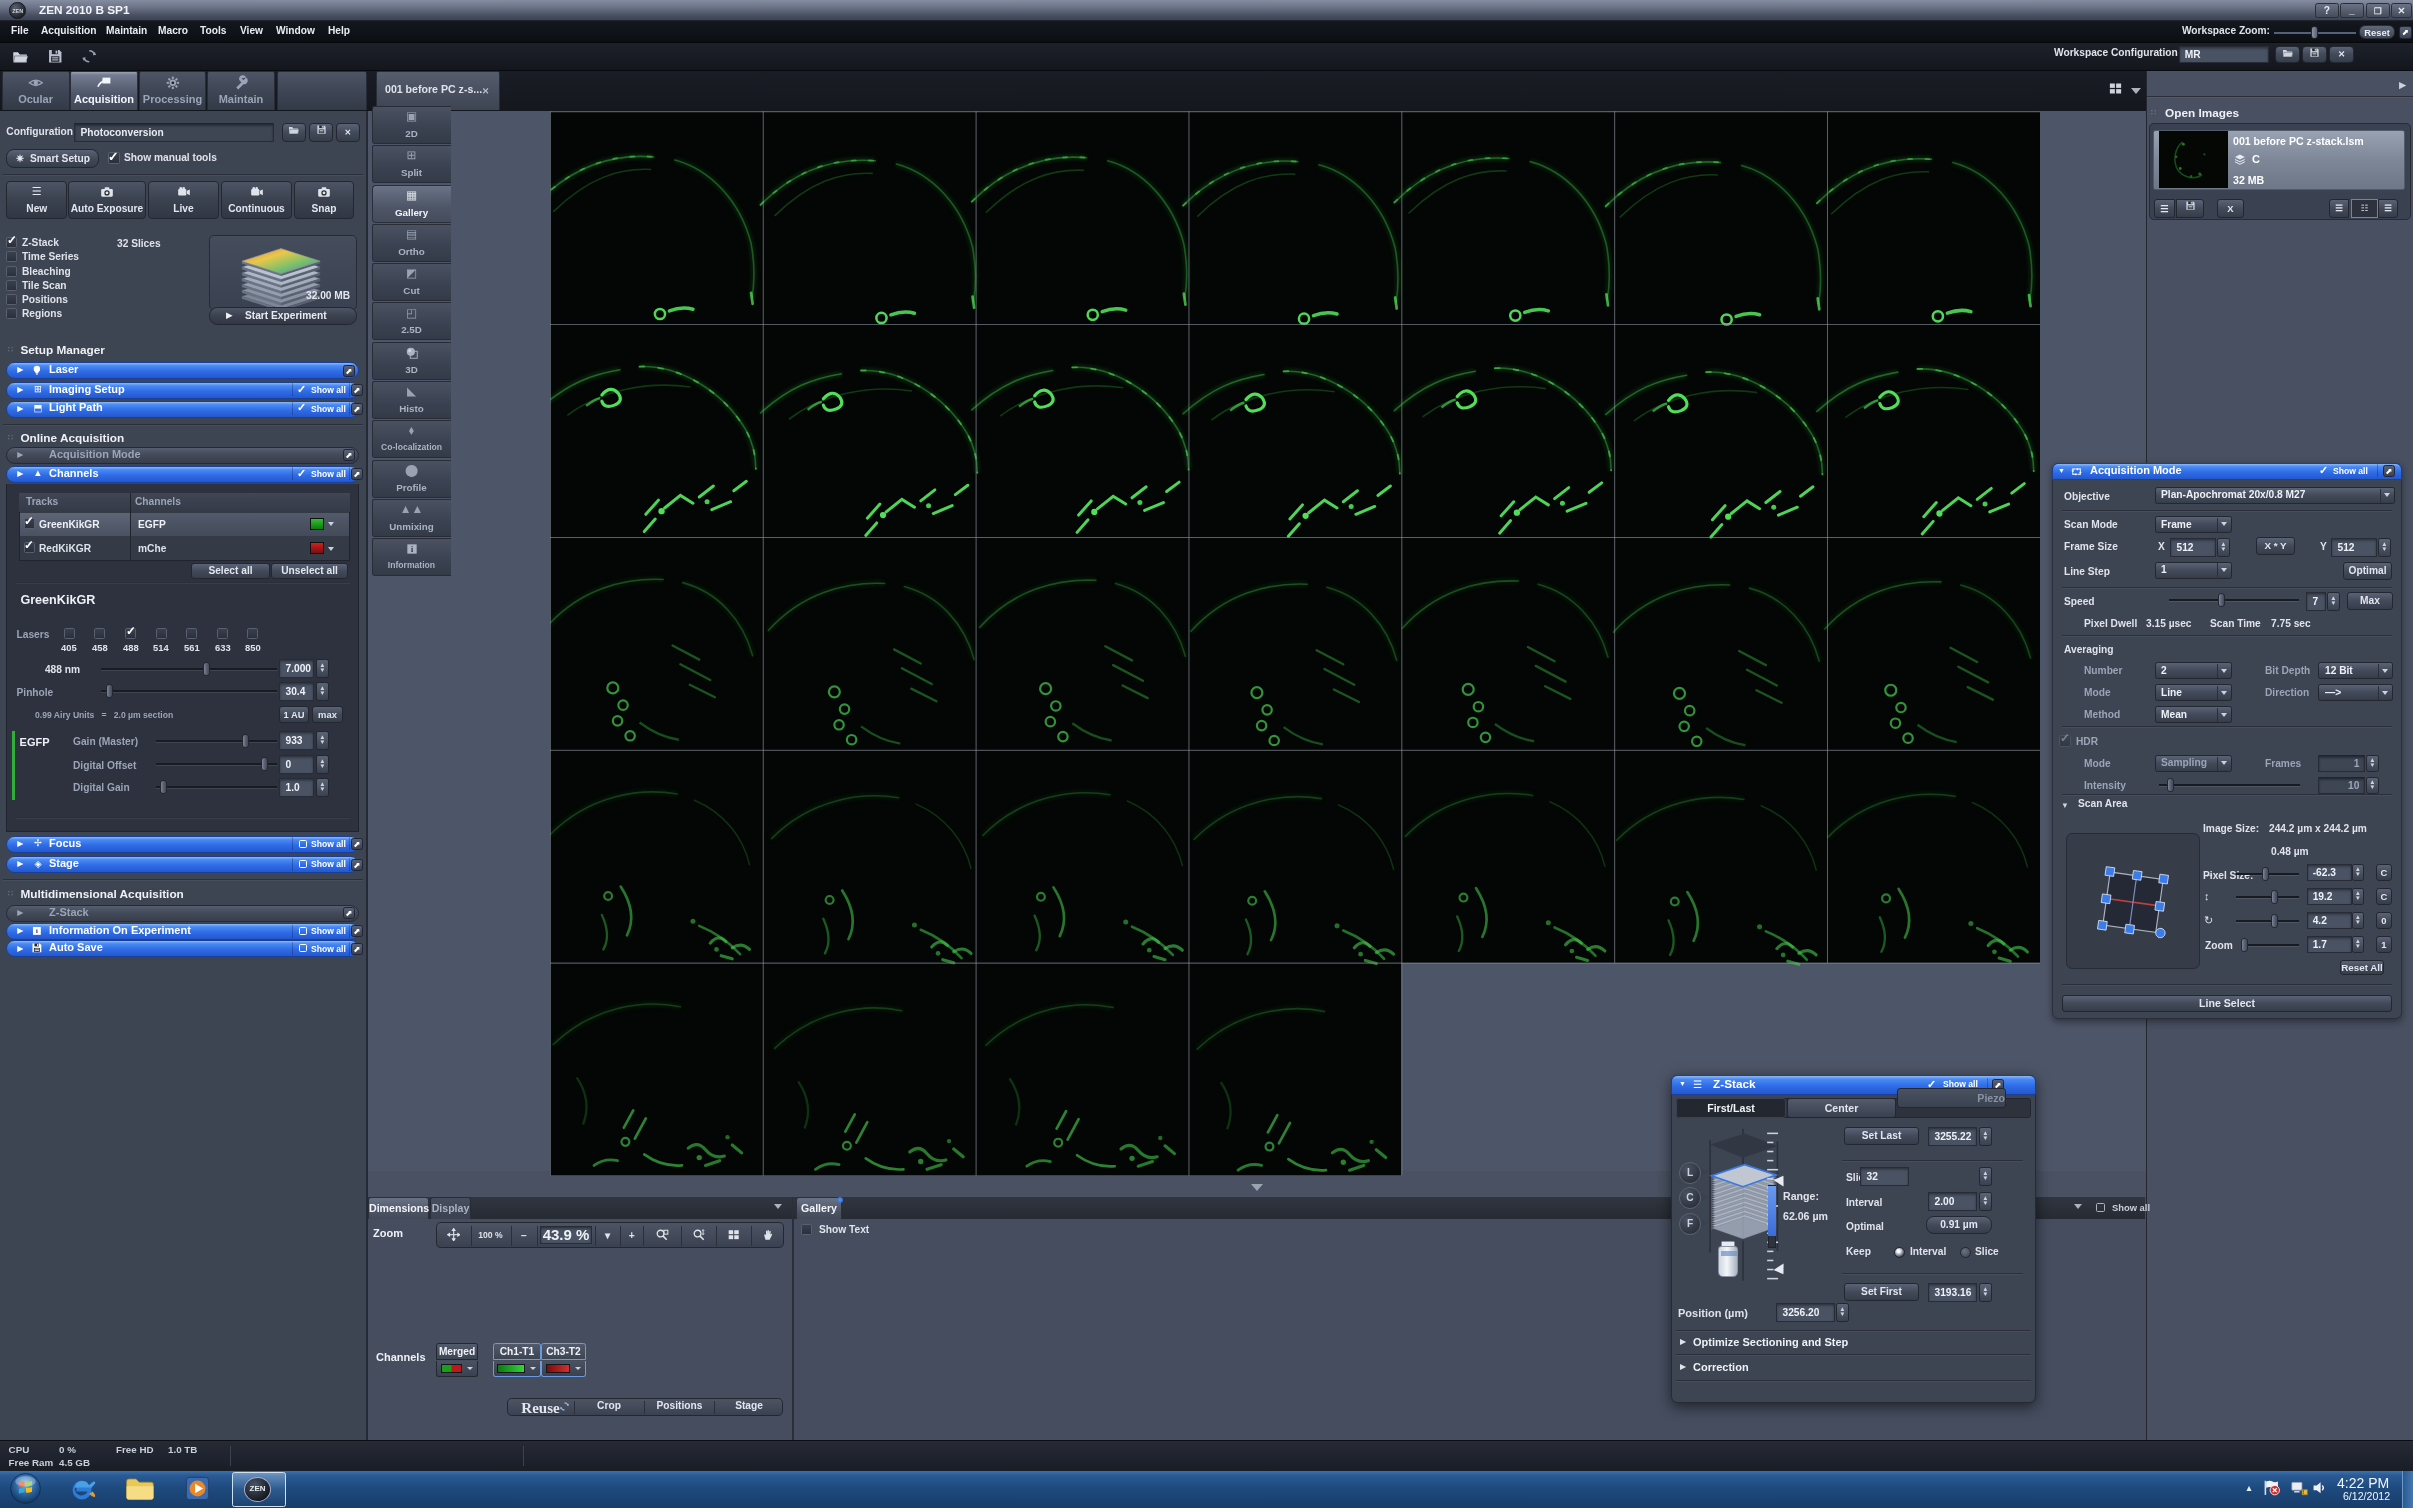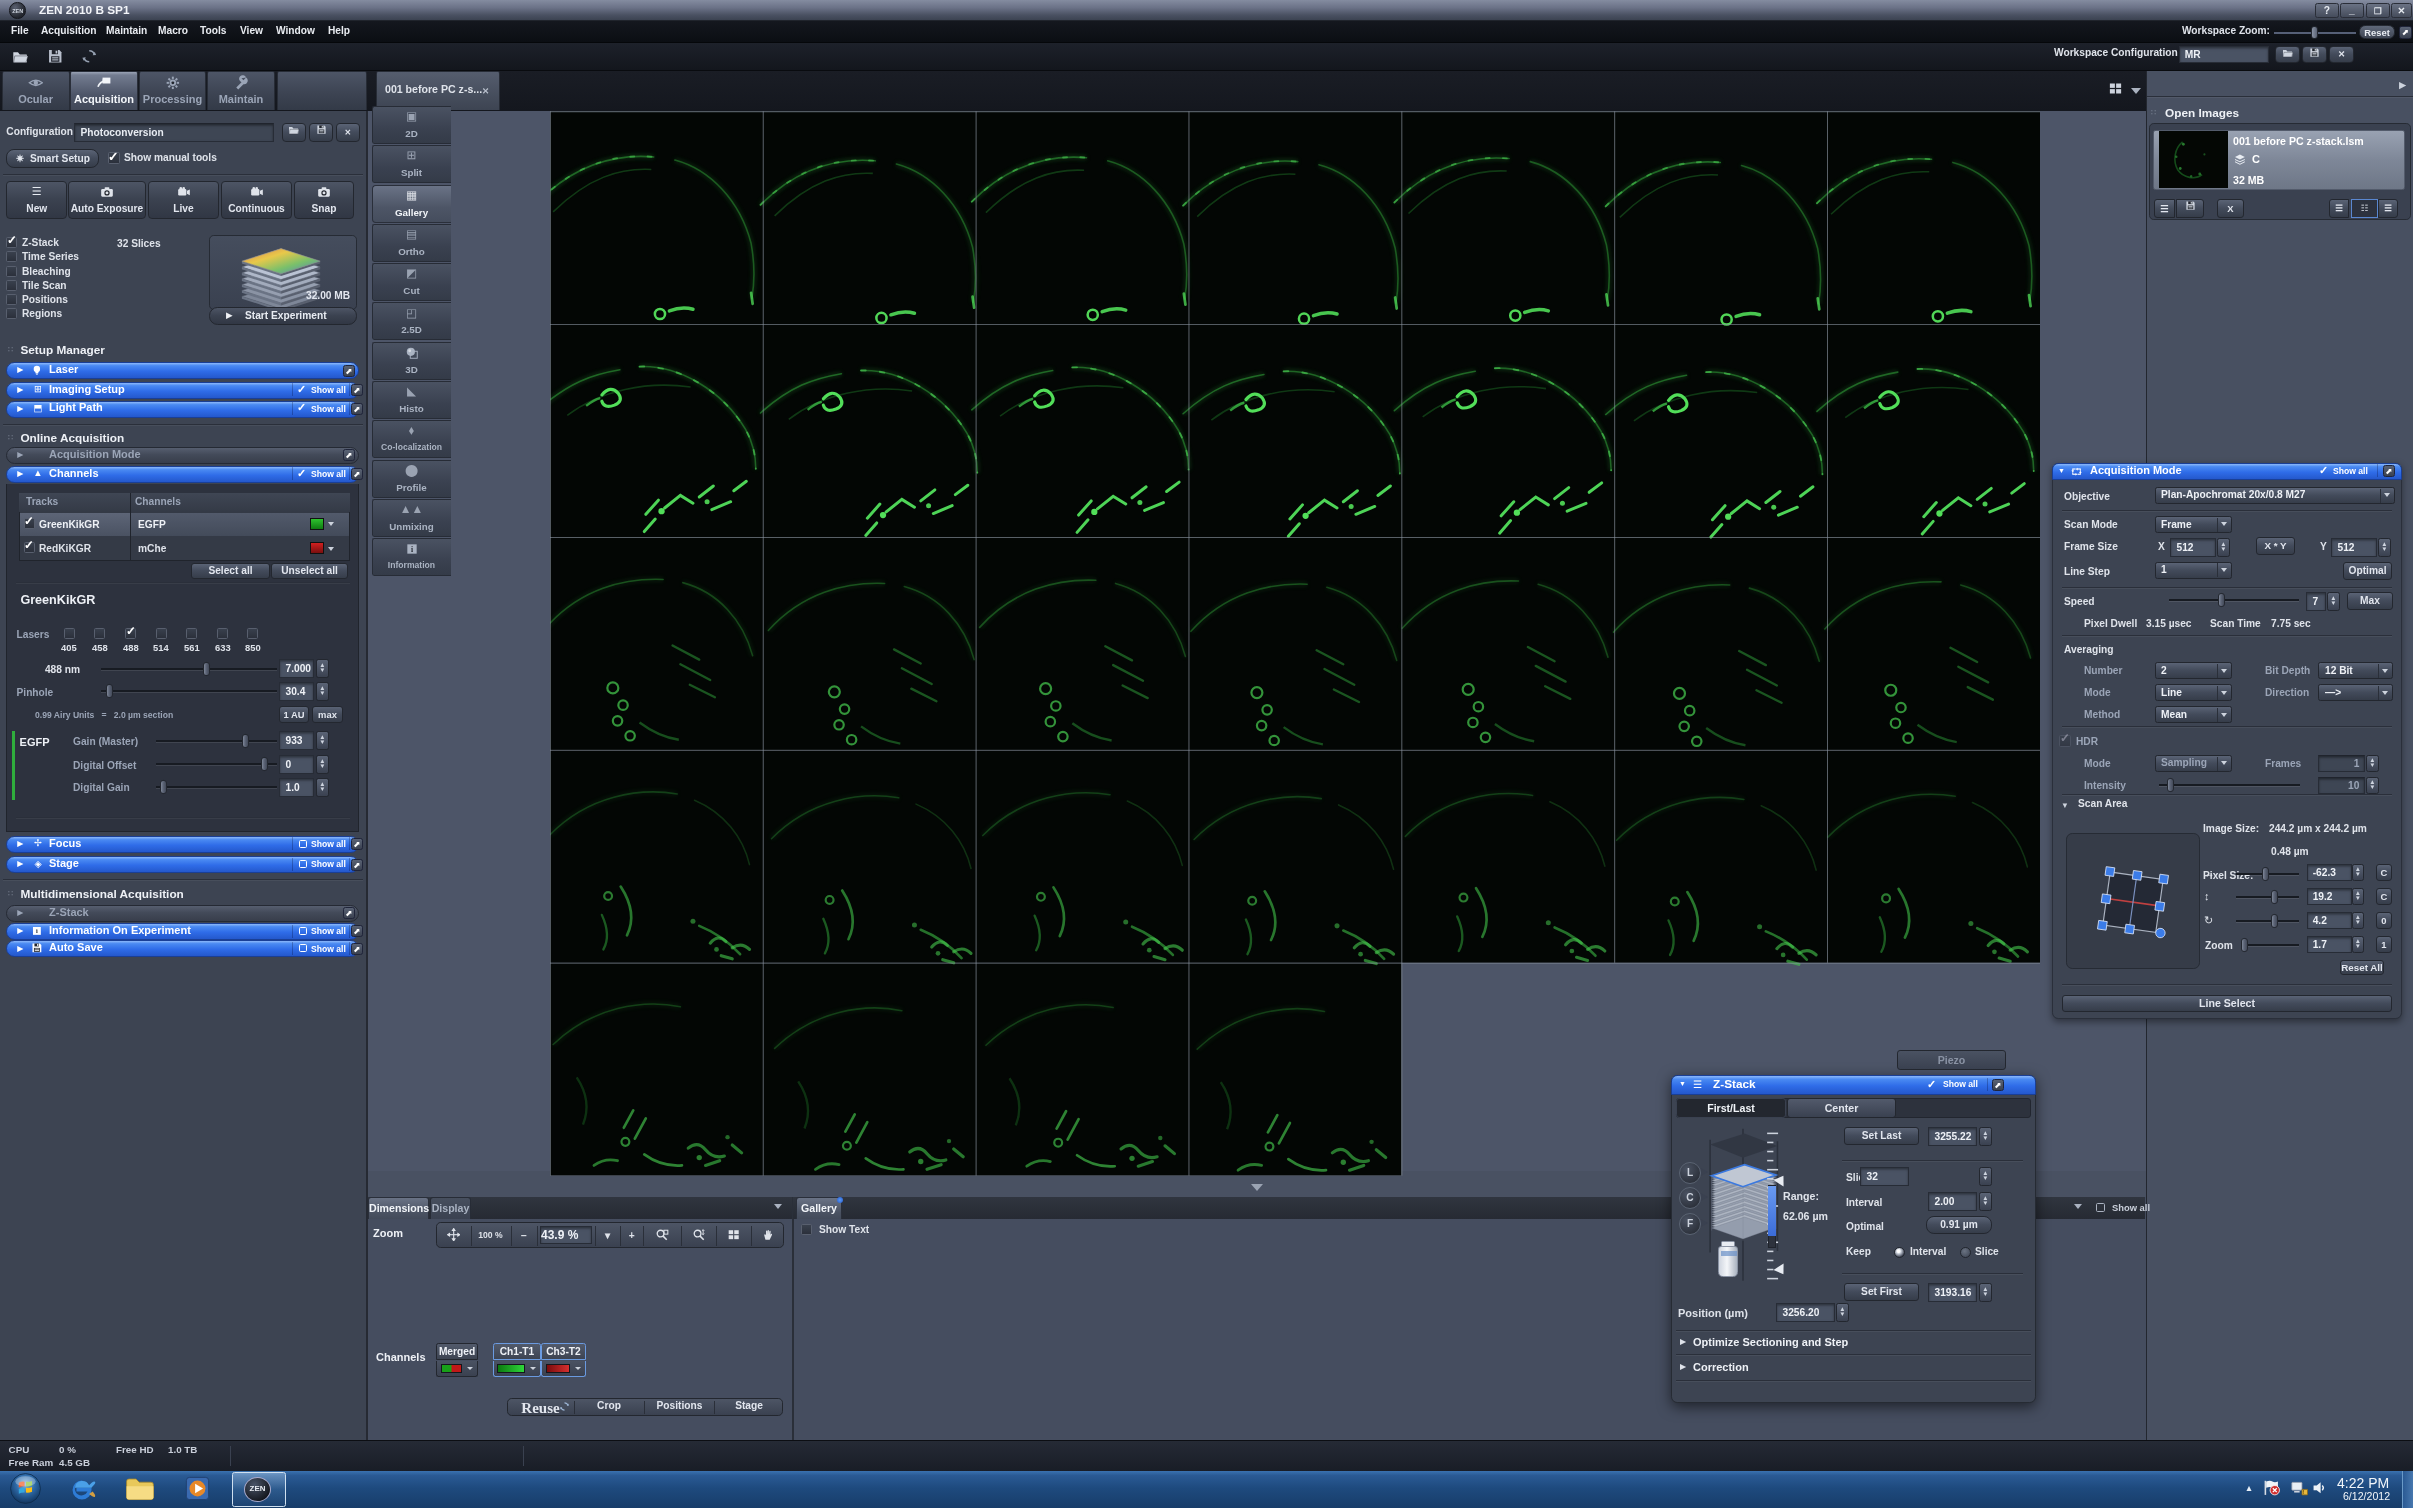--- a/index.html
+++ b/index.html
@@ -1147,21 +1147,21 @@
         <path d="M23 12 L19.5 9.8 L19.5 14.2 Z"></path>
       </g>
     </svg>
   </div>
 <div class="abs " style="left:471px;top:1226px;width:0.8px;height:19.6px;background:#2a2f39;"></div>
 <div class="abs " style="left:471px;top:1224px;width:39px;height:23px;color:#dfe3ea;font-weight:bold;font-size:8.6px;text-align:center;line-height:23px;">100 %</div>
 <div class="abs " style="left:511px;top:1226px;width:0.8px;height:19.6px;background:#2a2f39;"></div>
 <div class="abs " style="left:511px;top:1224px;width:26px;height:23px;color:#dfe3ea;font-weight:bold;font-size:10.2px;text-align:center;line-height:23px;">−</div>
 <div class="abs " style="left:537px;top:1226px;width:0.8px;height:19.6px;background:#2a2f39;"></div>
 <div class="abs insetl" style="left:540px;top:1226px;width:52px;height:18px;">
-    <span style="font-size:12px;line-height:16.5px;display:block;">43.9 %</span>
+    <span style="font-size:15px;line-height:16.5px;display:block;text-align:center;">43.9 %</span>
   </div>
 <div class="abs " style="left:595px;top:1226px;width:0.8px;height:19.6px;background:#2a2f39;"></div>
 <div class="abs " style="left:595px;top:1224px;width:25px;height:23px;color:#dfe3ea;font-weight:bold;font-size:10.2px;text-align:center;line-height:23px;">▾</div>
 <div class="abs " style="left:620px;top:1226px;width:0.8px;height:19.6px;background:#2a2f39;"></div>
 <div class="abs " style="left:620px;top:1224px;width:23.6px;height:23px;color:#dfe3ea;font-weight:bold;font-size:10.2px;text-align:center;line-height:23px;">+</div>
 <div class="abs " style="left:643px;top:1226px;width:0.8px;height:19.6px;background:#2a2f39;"></div>
 <div class="abs " style="left:643px;top:1228px;width:38px;height:15.7px;">
     <svg width="13.4" height="13.4" viewBox="0 0 24 24" style="display:block;margin:auto;">
       <circle cx="10" cy="10" r="6" fill="none" stroke="#dfe3ea" stroke-width="2.4"></circle>
       <line x1="14.5" y1="14.5" x2="21" y2="21" stroke="#dfe3ea" stroke-width="2.8"></line>
@@ -1506,21 +1506,21 @@
 <div class="abs " style="left:1679px;top:1080px;width:9.4px;height:9.4px;color:#fff;font-size:7px;">▼</div>
 <div class="abs " style="left:1693px;top:1079px;width:14px;height:11.8px;color:#fff;font-size:10.2px;">☰</div>
 <div class="abs " style="left:1713px;top:1077px;width:94px;height:14px;color:#fff;font-weight:bold;font-size:11.8px;">Z-Stack</div>
 <div class="abs " style="left:1927px;top:1078px;width:11px;height:13.4px;color:#fff;font-size:11px;font-weight:bold;">✓</div>
 <div class="abs " style="left:1943px;top:1079px;width:39px;height:10.2px;color:#fff;font-weight:bold;font-size:8.6px;">Show all</div>
 <div class="abs " style="left:1987px;top:1078px;width:0.8px;height:13.4px;background:rgba(0,0,30,.25);"></div>
 <div class="abs popout" style="left:1992px;top:1079px;width:11.8px;height:11.8px;">⬈</div>
 <div class="abs " style="left:1676px;top:1098px;width:355px;height:20.4px;background:#2d323d;border:0.8px solid #22262f;border-radius:3.1px;"></div>
 <div class="abs " style="left:1676px;top:1098px;width:110px;height:20.4px;background:#23272f;border:0.8px solid #3a4150;border-radius:3.1px;color:#f2f5f9;font-weight:bold;font-size:10.6px;text-align:center;line-height:19.6px;">First/Last</div>
 <div class="abs " style="left:1787px;top:1098px;width:109px;height:20.4px;background:linear-gradient(180deg,#525a6b,#3a4150);border:0.8px solid #23272f;border-radius:3.1px;color:#e2e6ee;font-weight:bold;font-size:10.6px;text-align:center;line-height:19.6px;">Center</div>
-<div class="abs " style="left:1897px;top:1050px;width:109px;height:20.4px;background:linear-gradient(180deg,#4a5262,#3a4150);border:0.8px solid #23272f;border-radius:3.1px;color:#8a93a4;font-weight:bold;font-size:10.6px;text-align:center;line-height:19.6px;">Piezo</div>
+<div class="abs " style="left:1897px;top:1088px;width:109px;height:20.4px;background:linear-gradient(180deg,#4a5262,#3a4150);border:0.8px solid #23272f;border-radius:3.1px;color:#8a93a4;font-weight:bold;font-size:10.6px;text-align:right;line-height:19.6px;">Piezo</div>
 <div class="abs " style="left:1696px;top:1127px;width:94px;height:157px;"><svg width="94" height="157" viewBox="0 0 120 200">
 <g opacity="0.95">
 <path d="M 60 2 L 60 196 M 18 16 L 18 160 M 104 18 L 104 158" stroke="#2b303b" stroke-width="2" fill="none"></path>
 <path d="M 18 22 L 62 8 L 104 24 L 60 39 Z" fill="#313743"></path>
 <path d="M 20 62.0 L 62 48.0 L 102 61.0 L 60 76.0 Z" fill="#b4bcc9" stroke="#6a7280" stroke-width="0.4"></path>
         <path d="M 20 64.9 L 62 50.900000000000006 L 102 63.900000000000006 L 60 78.9 Z" fill="#99a2b2" stroke="#6a7280" stroke-width="0.4"></path>
         <path d="M 20 67.8 L 62 53.8 L 102 66.8 L 60 81.8 Z" fill="#b4bcc9" stroke="#6a7280" stroke-width="0.4"></path>
         <path d="M 20 70.7 L 62 56.7 L 102 69.7 L 60 84.7 Z" fill="#99a2b2" stroke="#6a7280" stroke-width="0.4"></path>
         <path d="M 20 73.6 L 62 59.599999999999994 L 102 72.6 L 60 87.6 Z" fill="#b4bcc9" stroke="#6a7280" stroke-width="0.4"></path>
         <path d="M 20 76.5 L 62 62.5 L 102 75.5 L 60 90.5 Z" fill="#99a2b2" stroke="#6a7280" stroke-width="0.4"></path>

